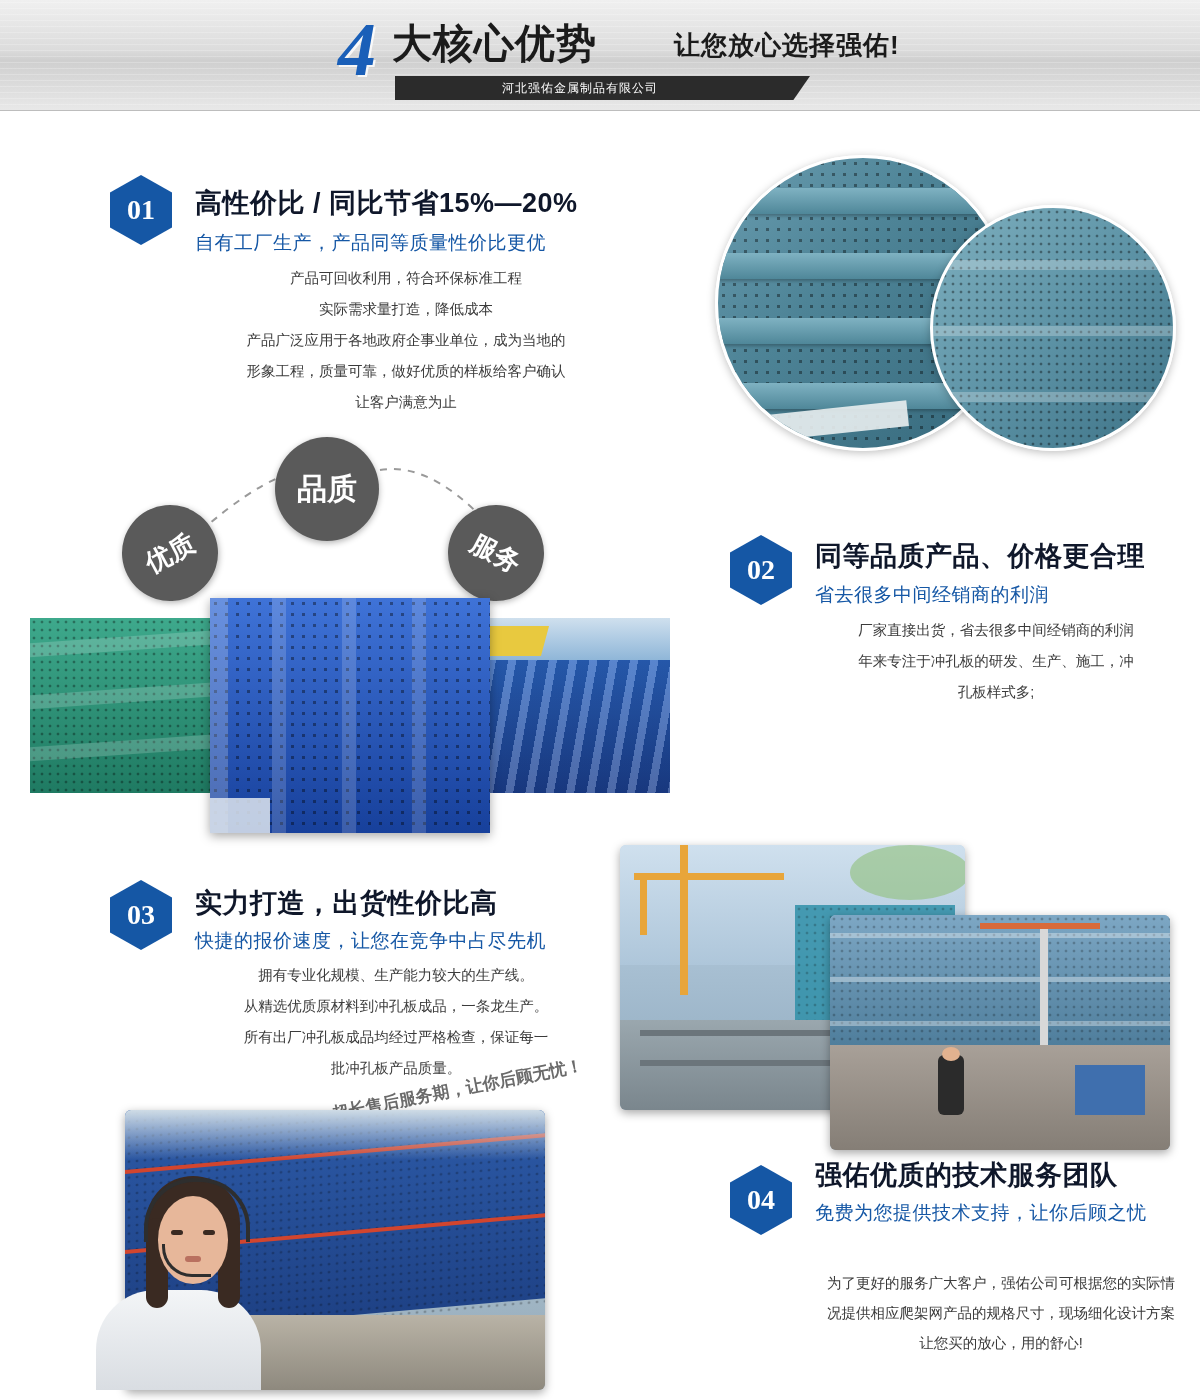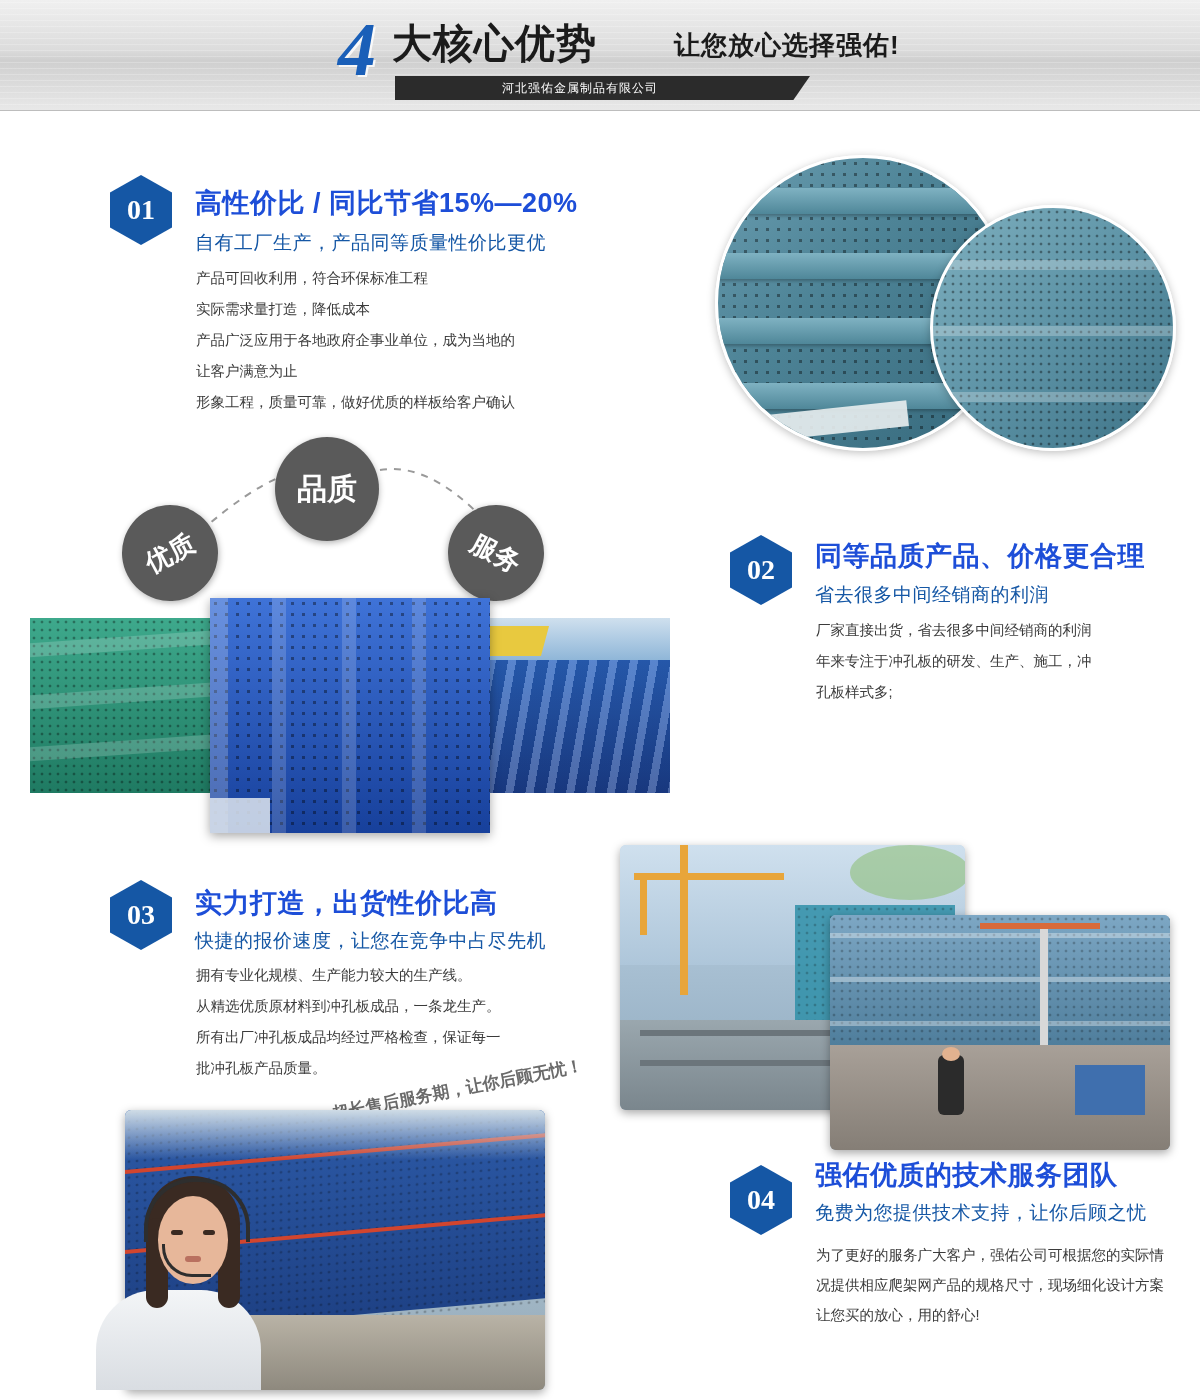--- a/index.html
+++ b/index.html
@@ -48,31 +48,31 @@
   
   .hex{
     position:absolute;width:62px;height:70px;
     background:#1557a5;
     clip-path:polygon(50% 0%,100% 25%,100% 75%,50% 100%,0% 75%,0% 25%);
     color:#fff;font-size:28px;font-weight:bold;
     display:flex;align-items:center;justify-content:center;
     font-family:"Liberation Serif","DejaVu Serif",serif;
   }
   .title-main{
-    position:absolute;font-size:27px;font-weight:bold;color:#1d4ed8;letter-spacing:.5px;
+    position:absolute;font-size:27px;font-weight:bold;color:#0f172a;letter-spacing:.5px;
     white-space:nowrap;
   }
   .title-sub{
     position:absolute;font-size:19px;font-weight:normal;color:#1557a5;letter-spacing:.5px;
     white-space:nowrap;
   }
   .body-text{
     position:absolute;font-size:14.5px;color:#3b3b3b;line-height:31px;
   }
-  .body-text div{white-space:nowrap;}
+  .body-text div{white-space:nowrap;text-align:center;}
 
   
   .photo{position:absolute;overflow:hidden;background:#9fb6c4;}
   .shadow{box-shadow:0 3px 10px rgba(0,0,0,.35);}
 
   
   .perf{
     background-image:radial-gradient(circle, rgba(0,0,0,.45) 1.6px, rgba(0,0,0,0) 2.0px);
     background-size:11px 11px;
   }
@@ -163,22 +163,22 @@
 
 <div class="hex" style="left:110px;top:175px;">
   <span>01</span>
 </div>
 <div class="title-main" style="left:195px;top:185px;">高性价比 / 同比节省15%—20%</div>
 <div class="title-sub" style="left:195px;top:230px;">自有工厂生产，产品同等质量性价比更优</div>
 <div class="body-text" style="left:196px;top:263px;width:420px;">
   <div>产品可回收利用，符合环保标准工程</div>
   <div>实际需求量打造，降低成本</div>
   <div>产品广泛应用于各地政府企事业单位，成为当地的</div>
+  <div>形象工程，质量可靠，做好优质的样板给客户确认</div>
   <div>让客户满意为止</div>
-  <div>形象工程，质量可靠，做好优质的样板给客户确认</div>
 </div>
 
 <div class="circ1">
   <div class="perf" style="position:absolute;left:0;top:0;width:290px;height:290px;opacity:.85;"></div>
   <div class="plate-band" style="top:30px;"></div>
   <div class="plate-band" style="top:95px;"></div>
   <div class="plate-band" style="top:160px;"></div>
   <div class="plate-band" style="top:225px;"></div>
   <div style="position:absolute;left:40px;top:250px;width:150px;height:26px;background:#e9eef0;transform:rotate(-6deg);opacity:.9;"></div>
 </div>
@@ -267,21 +267,21 @@
   <div style="position:absolute;left:108px;top:140px;width:26px;height:60px;background:#2b2b2b;border-radius:6px;"></div>
   <div style="position:absolute;left:112px;top:132px;width:18px;height:14px;background:#e2b28f;border-radius:50%;"></div>
   <div style="position:absolute;left:245px;top:150px;width:70px;height:50px;background:#3f6fae;"></div>
 </div>
 
 <div class="hex" style="left:730px;top:1165px;">
   <span>04</span>
 </div>
 <div class="title-main" style="left:815px;top:1157px;">强佑优质的技术服务团队</div>
 <div class="title-sub" style="left:815px;top:1200px;">免费为您提供技术支持，让你后顾之忧</div>
-<div class="body-text" style="left:816px;top:1240px;width:370px;line-height:30px;">
+<div class="body-text" style="left:816px;top:1268px;width:370px;line-height:30px;">
   <div>为了更好的服务广大客户，强佑公司可根据您的实际情</div>
   <div>况提供相应爬架网产品的规格尺寸，现场细化设计方案</div>
   <div>让您买的放心，用的舒心!</div>
 </div>
 
 <div class="after-sale">超长售后服务期，让你后顾无忧！</div>
 
 <div class="photo shadow" style="left:125px;top:1110px;width:420px;height:280px;border-radius:6px;background:linear-gradient(180deg,#c3d4e0,#8fa6b6);">
   <div style="position:absolute;left:0;top:0;width:420px;height:225px;background:linear-gradient(185deg,#2f5fae,#1d3f82);transform:skewY(-5deg);transform-origin:left top;"></div>
   <div class="perf-sm" style="position:absolute;left:0;top:0;width:420px;height:230px;opacity:.55;transform:skewY(-5deg);transform-origin:left top;"></div>

